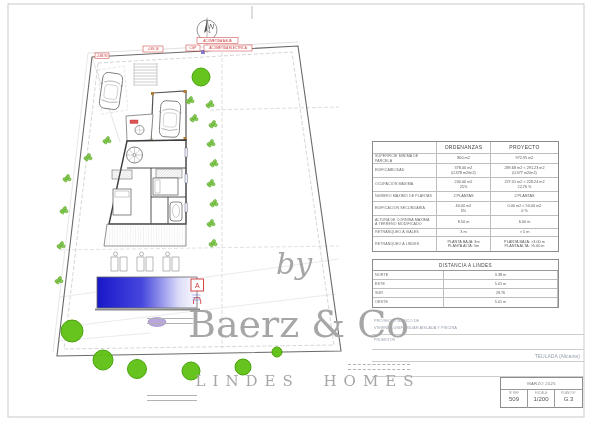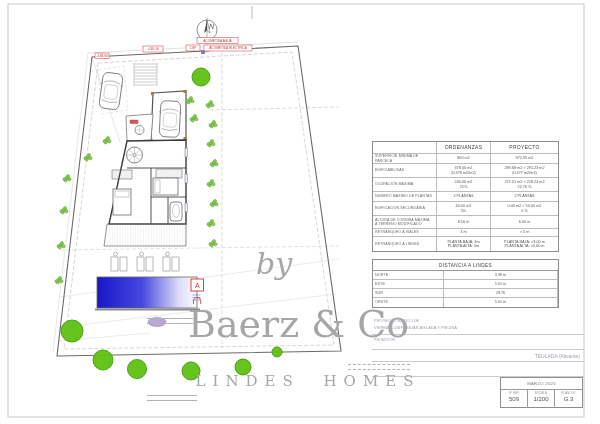--- a/index.html
+++ b/index.html
@@ -32,21 +32,21 @@
   .ref-date{height:11px;border-bottom:1px solid #9a9a9a;display:flex;align-items:center;justify-content:center;
             font-size:4.2px;color:#777;letter-spacing:.3px;}
   .ref-cells{display:grid;grid-template-columns:1fr 1fr 1fr;height:18px;}
   .ref-cell{border-right:1px solid #9a9a9a;display:flex;flex-direction:column;align-items:center;}
   .ref-cell:last-child{border-right:none;}
   .ref-lab{font-size:3px;color:#999;margin-top:1px;}
   .ref-val{font-size:6px;color:#555;margin-top:1px;}
 
   
   .wm{position:absolute;pointer-events:none;z-index:5;font-family:"DejaVu Serif",serif;color:#a6a6a6;}
-  .wm-by{left:256px;top:246px;font-size:30px;font-style:italic;}
+  .wm-by{left:276px;top:246px;font-size:30px;font-style:italic;}
   .wm-brand{left:188px;top:302px;width:236px;text-align:left;font-size:38px;}
   .wm-tagline{left:192px;top:372px;width:232px;text-align:center;font-size:15px;letter-spacing:7px;word-spacing:12px;}
   .flour{position:absolute;z-index:5;height:4px;border-top:1px solid #b2b2b2;border-bottom:1px solid #b2b2b2;pointer-events:none;}
   .flour.dash{border-top-style:dashed;border-bottom-style:dashed;}
 </style>
 </head>
 <body>
 
 <div class="page">
 

